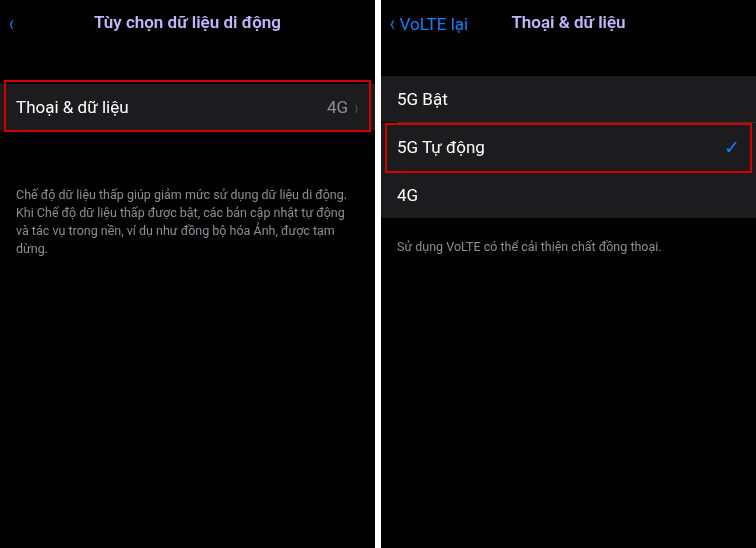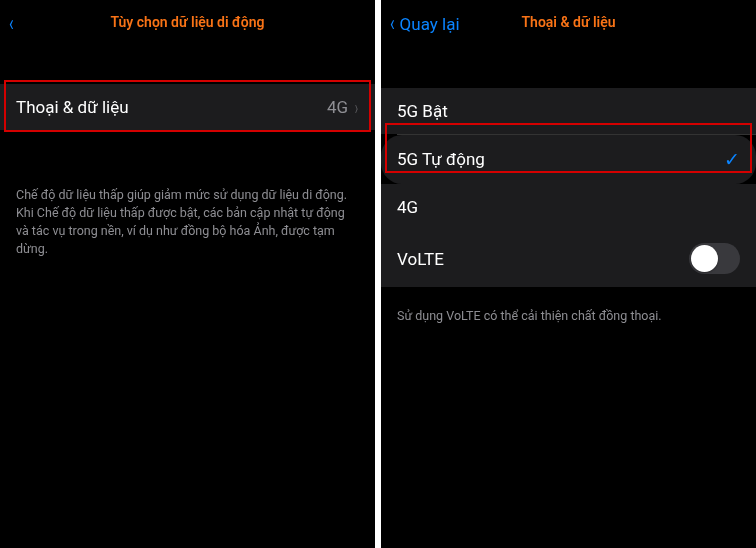--- a/index.html
+++ b/index.html
@@ -43,23 +43,23 @@
     font-size: 17px;
     gap: 4px;
   }
   .nav-back .chev {
     font-size: 22px;
     line-height: 1;
     display: inline-block;
     transform: scaleX(0.7);
   }
   .nav-title {
-    font-size: 14px;
+    font-size: 17px;
     font-weight: 600;
-    color: #f97316;
+    color: #c4b5fd;
     text-align: center;
   }
 
   .cell {
     background: #1c1c1e;
     padding: 13px 16px;
     display: flex;
     align-items: center;
     justify-content: space-between;
     font-size: 17px;
@@ -119,21 +119,21 @@
     font-size: 19px;
     font-weight: 500;
   }
 
   .sep {
     height: 0.5px;
     background: #333;
     margin-left: 16px;
   }
 
-  .group { margin-top: 12px; }
+  .group { margin-top: 0; }
 </style>
 </head>
 <body>
 
 <div class="phone left">
   <div class="nav">
     <div class="nav-back">
       <span class="chev">‹</span>
     </div>
     <div class="nav-title">Tùy chọn dữ liệu di động</div>
@@ -152,44 +152,38 @@
 
   <div class="spacer"></div>
 
   <div class="footer-text">Chế độ dữ liệu thấp giúp giảm mức sử dụng dữ liệu di động. Khi Chế độ dữ liệu thấp được bật, các bản cập nhật tự động và tác vụ trong nền, ví dụ như đồng bộ hóa Ảnh, được tạm dừng.</div>
 </div>
 
 <div class="phone right">
   <div class="nav">
     <div class="nav-back">
       <span class="chev">‹</span>
-      <span>Quay lại</span>
+      <span>VoLTE lại</span>
     </div>
     <div class="nav-title">Thoại &amp; dữ liệu</div>
   </div>
 
   <div class="spacer-sm"></div>
 
   <div class="group">
     <div class="cell">
       <span>5G Bật</span>
     </div>
     <div class="sep"></div>
-    <div class="cell" style="position:relative;border-radius:21px;">
+    <div class="cell" style="position:relative;">
       <span>5G Tự động</span>
       <span class="check">✓</span>
     </div>
     <div class="sep"></div>
     <div class="cell">
       <span>4G</span>
     </div>
   </div>
   <div class="red-box" style="left:4px; top:123px; width:367px; height:50px;"></div>
 
 
-  <div class="cell">
-    <span>VoLTE</span>
-    <div class="toggle off">
-      <div class="knob"></div>
-    </div>
-  </div>
   <div class="footer-text">Sử dụng VoLTE có thể cải thiện chất đồng thoại.</div>
 </div>
 
 </body></html>

